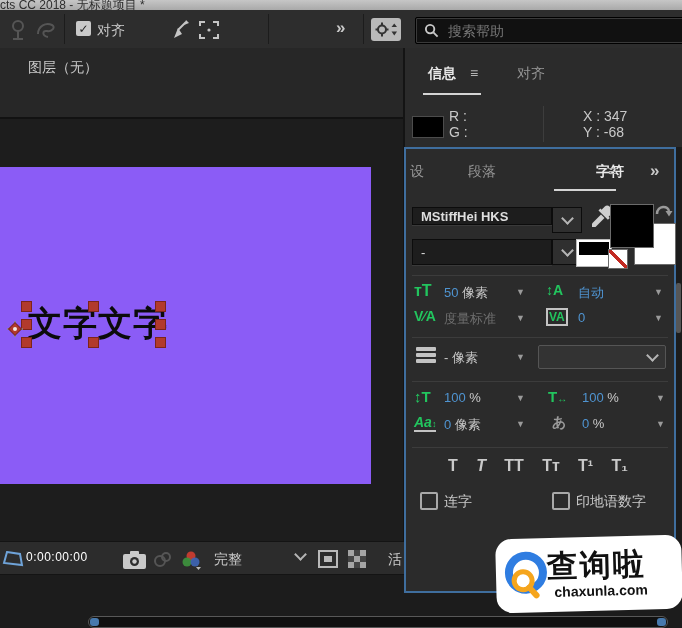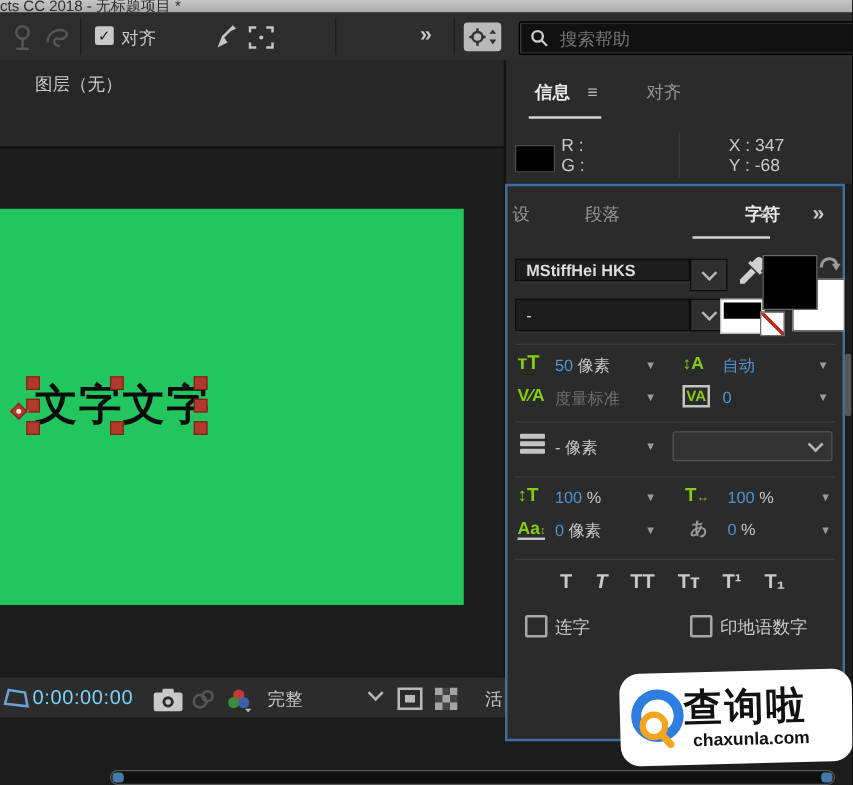--- a/index.html
+++ b/index.html
@@ -19,21 +19,21 @@
   .searchbox{background:#111;border:1px solid #000;box-shadow:0 0 0 1px #3a3a3a inset;border-radius:2px;
              display:flex;align-items:center;gap:7px;padding:0 8px;}
   .searchbox input{background:transparent;border:0;outline:0;color:#c9c9c9;font-size:14px;width:200px;
                    font-family:inherit;}
   .gearbtn{background:#b9b9b9;border-radius:3px;display:flex;align-items:center;justify-content:center;}
   .dbl-chev{color:#c9c9c9;font-size:17px;font-weight:bold;letter-spacing:-2px;}
   
   .layer-strip{left:0;top:48px;width:403px;height:69px;background:#272727;}
   .viewer{left:0;top:119px;width:403px;height:422px;background:#1d1d1d;}
   .hdiv{background:#121212;}
-  .canvas{left:0;top:48px;width:371px;height:317px;background:#22c55e;}
+  .canvas{left:0;top:48px;width:371px;height:317px;background:#8b5cf6;}
   .comp-text{position:absolute;left:28px;top:134px;font-size:34px;font-weight:bold;color:#0b0b0b;
              letter-spacing:1px;white-space:nowrap;}
   .handle{position:absolute;width:11px;height:11px;background:#b23a2c;border:1px solid #7d2419;box-sizing:border-box;}
   
   .info-panel{left:405px;top:48px;width:277px;height:99px;background:#2b2b2b;}
   .tab-active{color:#e8e8e8;font-size:14px;font-weight:bold;}
   .tab{color:#969696;font-size:14px;}
   .menu-ic{color:#b5b5b5;font-size:14px;}
   .underline{background:#d4d4d4;height:2px;}
   .swatch-black{background:#000;border:1px solid #4c4c4c;}
@@ -42,31 +42,31 @@
   .field{background:#1d1d1d;border:1px solid #0c0c0c;box-shadow:0 1px 0 #3a3a3a;display:flex;align-items:center;
          padding:0 8px;color:#dedede;font-size:13px;box-sizing:border-box;}
   .chevbox{background:#2f2f2f;border:1px solid #0c0c0c;display:flex;align-items:center;justify-content:center;
            box-sizing:border-box;}
   .chev{width:7px;height:7px;border-right:2px solid #b5b5b5;border-bottom:2px solid #b5b5b5;
         transform:rotate(45deg);margin-top:-4px;}
   .blue{color:#4f94d1;}
   .unit{color:#c9c9c9;}
   .disabled{color:#6e6e6e;}
   .dd-arrow{color:#9a9a9a;font-size:9px;}
-  .row-ic{color:#84cc16;font-size:14px;font-weight:bold;white-space:nowrap;}
+  .row-ic{color:#22c55e;font-size:14px;font-weight:bold;white-space:nowrap;}
   .divider{background:#3c3c3c;height:1px;}
   .bars span{display:block;width:20px;height:4px;background:#c3c3c3;border-radius:1px;margin:2px 0;}
   .toggle{color:#c9c9c9;font-size:16px;font-weight:bold;}
   .fill-swatch{background:#000;border:1px solid #6b6b6b;box-sizing:border-box;}
   .none-diag{background:linear-gradient(45deg,#fff 44%,#c22a22 44%,#c22a22 56%,#fff 56%);}
   .stroke-swatch{background:#fff;border:1px solid #6b6b6b;box-sizing:border-box;}
   
   .comp-toolbar{left:0;top:541px;width:404px;height:34px;background:#2c2c2c;
                 border-top:1px solid #141414;border-bottom:1px solid #141414;box-sizing:border-box;}
-  .timecode{color:#7dd3fc;font-size:16px;letter-spacing:0.5px;}
+  .timecode{color:#ffffff;font-size:12px;letter-spacing:0.5px;}
   .roi-ic{width:16px;height:14px;border:2px solid #b9b9b9;display:flex;align-items:center;justify-content:center;}
   .roi-ic div{width:8px;height:6px;background:#b9b9b9;}
   
   .tl-scroll{left:88px;top:616px;width:580px;height:12px;background:#101010;border:1px solid #585858;
              border-radius:6px;box-sizing:border-box;}
   .tl-cap{position:absolute;top:1px;width:9px;height:8px;background:#4779ad;border-radius:3px;}
   .vscroll{left:676px;top:283px;width:5px;height:50px;background:#565656;border-radius:2px;}
   
   .watermark{left:496px;top:537px;width:186px;height:74px;background:#fff;border-radius:16px;
              transform:rotate(-1.5deg);z-index:50;display:block;}
@@ -265,21 +265,21 @@
     <span class="abs dd-arrow" style="left:110px;top:244px;">▼</span>
     <span class="abs row-ic" style="left:142px;top:239px;font-size:15px;">
       <span>T</span><span style="font-size:10px;">↔</span>
     </span>
     <span class="abs" style="left:176px;top:241px;">
       <span class="blue">100</span>
       <span class="unit">%</span>
     </span>
     <span class="abs dd-arrow" style="left:250px;top:244px;">▼</span>
 
-    <span class="abs row-ic" style="left:8px;top:265px;border-bottom:2px solid #c3c3c3;">
+    <span class="abs row-ic" style="left:8px;top:265px;border-bottom:2px solid #c3c3c3;font-style:italic;">
       <span>Aa</span><span style="font-size:9px;">↕</span>
     </span>
     <span class="abs" style="left:38px;top:267px;">
       <span class="blue">0</span>
       <span class="unit">像素</span>
     </span>
     <span class="abs dd-arrow" style="left:110px;top:270px;">▼</span>
     <span class="abs row-ic" style="left:146px;top:265px;color:#9a9a9a;">
       <span>あ</span>
     </span>

